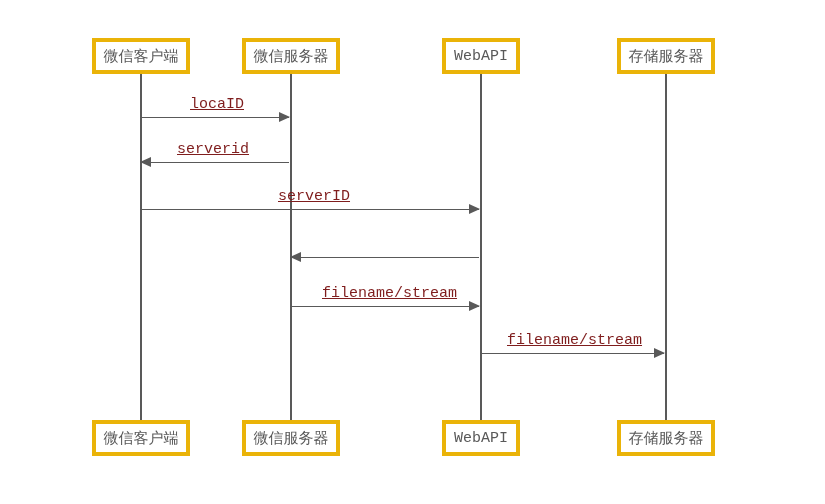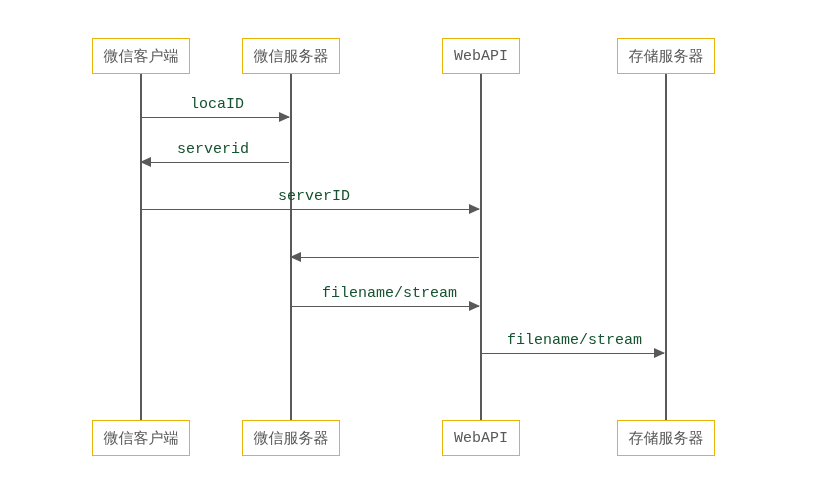--- a/index.html
+++ b/index.html
@@ -11,21 +11,21 @@
     font-family: "SimSun", "宋体", "Courier New", monospace;
     color: #595959;
   }
   .diagram {
     position: relative;
     width: 825px;
     height: 504px;
   }
   .box {
     position: absolute;
-    border: 1px solid #eab308;
+    border: 4px solid #eab308;
     background: #fff;
     display: flex;
     align-items: center;
     justify-content: center;
     font-size: 15px;
     height: 36px;
     box-sizing: border-box;
     padding: 0 6px;
     white-space: nowrap;
   }
@@ -33,22 +33,23 @@
     position: absolute;
     top: 74px;
     height: 346px;
     width: 0;
     border-left: 2px solid #595959;
   }
   .msg-label {
     position: absolute;
     font-size: 15px;
     font-family: "Courier New", monospace;
-    color: #14532d;
+    color: #7f1d1d;
     white-space: nowrap;
+    text-decoration: underline;
   }
   .arrow {
     position: absolute;
     height: 0;
     border-top: 1.5px solid #595959;
   }
   .arrow::after {
     content: "";
     position: absolute;
     top: -6px;

